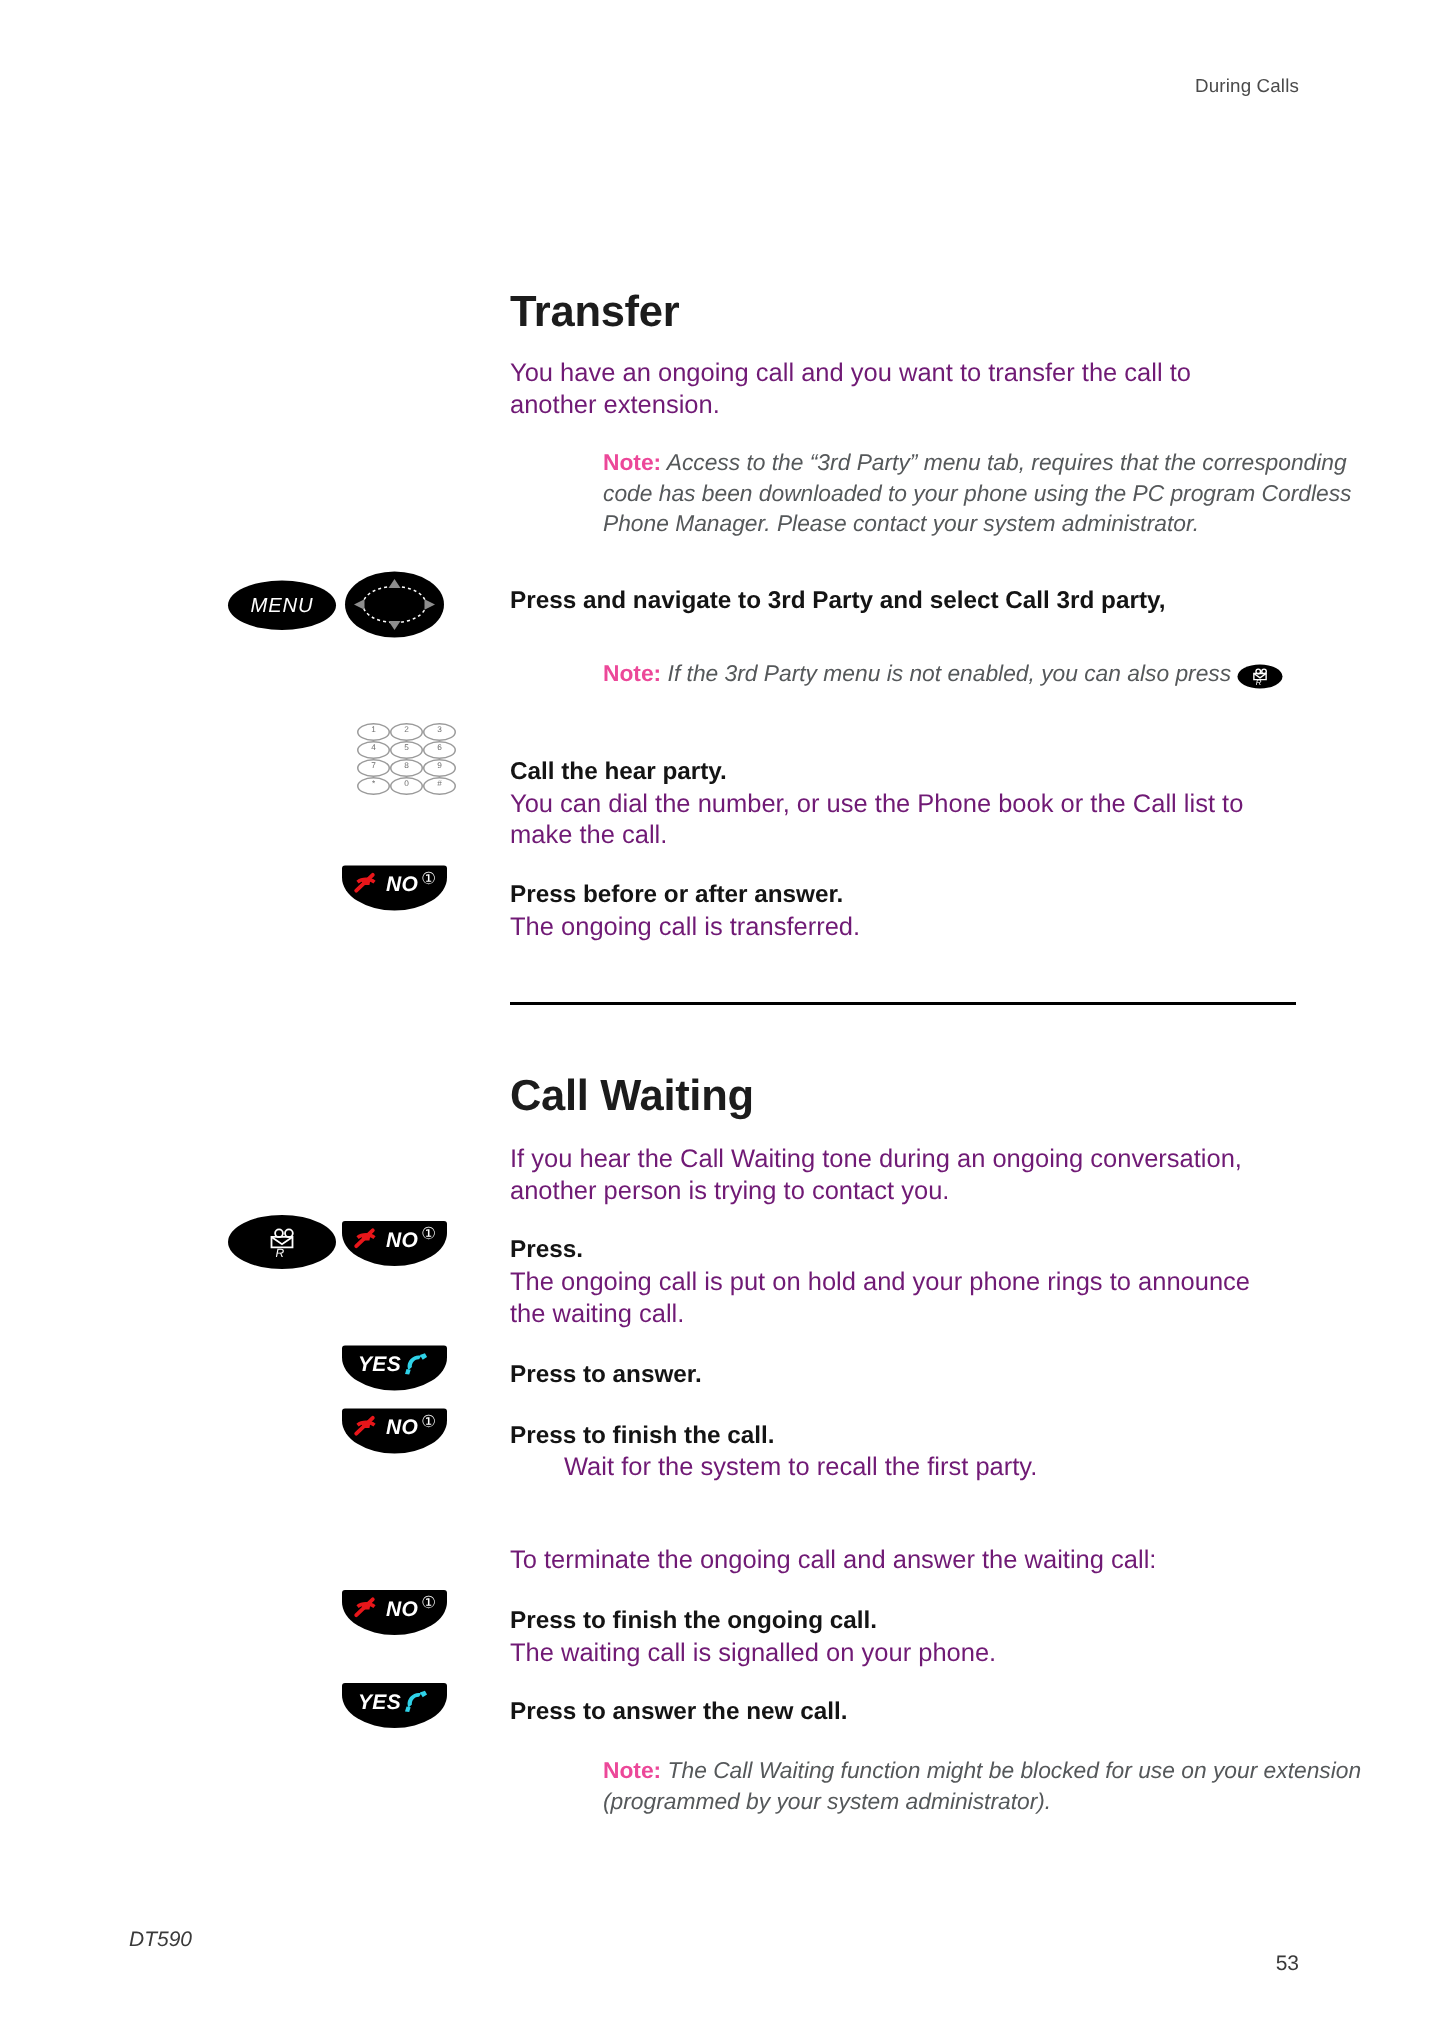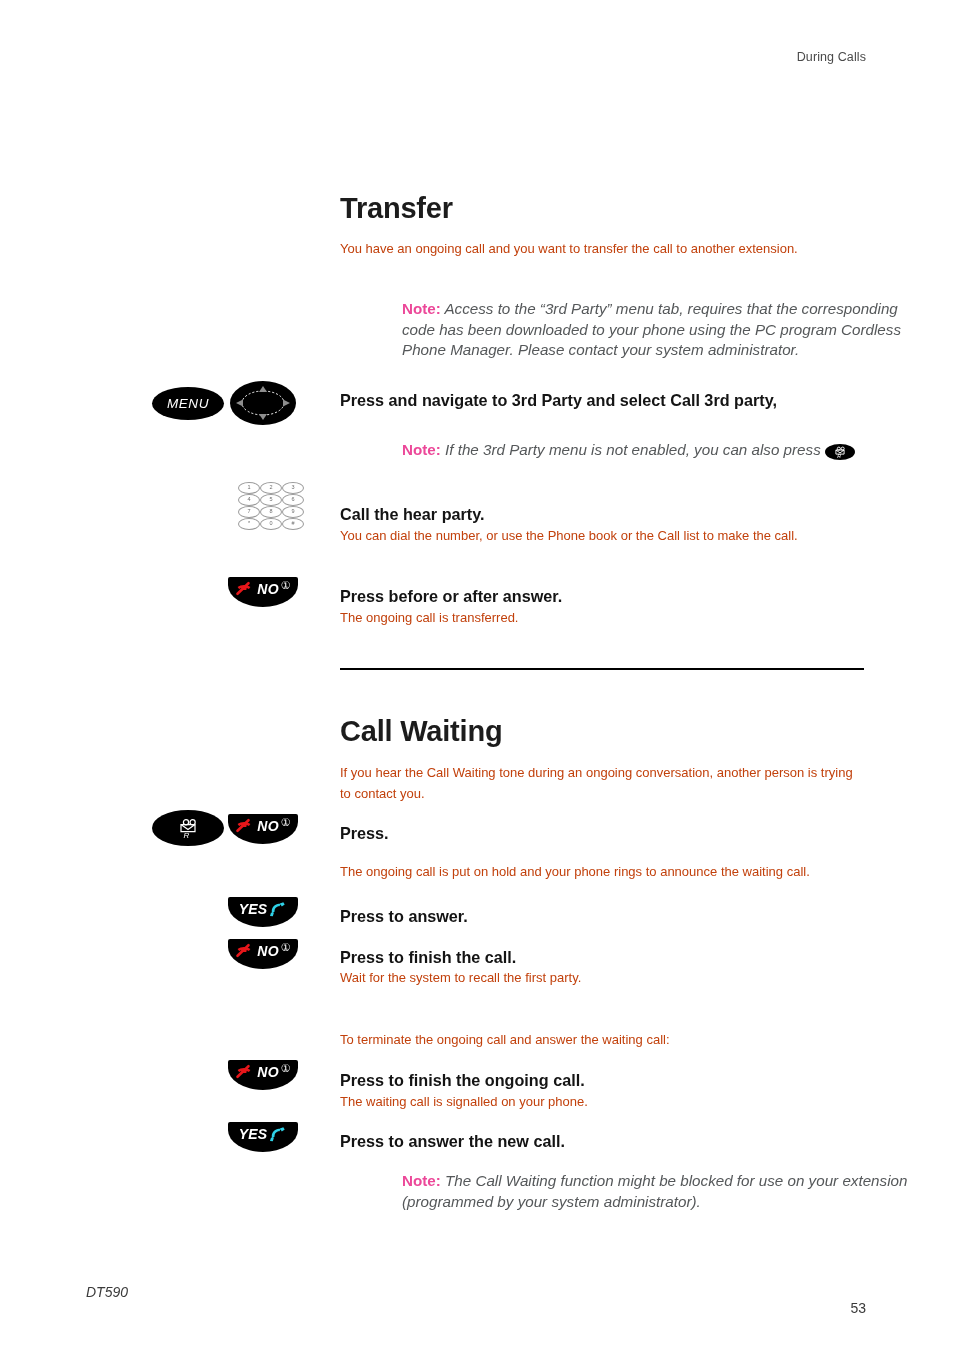--- a/index.html
+++ b/index.html
@@ -57,24 +57,24 @@
   }
 
   h1.section-title {
     font-size: 29px;
     font-weight: bold;
     color: #1c1c1c;
     margin: 0;
     letter-spacing: -0.2px;
   }
   p.body-text {
-    font-size: 13px;
+    font-size: 17px;
     line-height: 21px;
     margin: 0;
-    color: #c2410c;
+    color: #701a75;
   }
   p.step-title {
     font-size: 16.2px;
     line-height: 21px;
     margin: 0;
     font-weight: bold;
     color: #141414;
   }
   .note {
     font-size: 15.2px;
@@ -363,26 +363,26 @@
   <p class="step-title abs" style="top:586px;">Press before or after answer.</p>
   <p class="body-text abs" style="top:607px; width:512px;">The ongoing call is transferred.</p>
 
   <hr class="rule abs" style="top:668px;">
 
   <h1 class="section-title abs" style="top:715px;">Call Waiting</h1>
 
   <p class="body-text abs" style="top:762px; width:518px;">If you hear the Call Waiting tone during an ongoing conversation, another person is trying to contact you.</p>
 
   <p class="step-title abs" style="top:823px;">Press.</p>
-  <p class="body-text abs" style="top:844px; width:520px;margin-top:17px;">The ongoing call is put on hold and your phone rings to announce the waiting call.</p>
+  <p class="body-text abs" style="top:844px; width:520px;">The ongoing call is put on hold and your phone rings to announce the waiting call.</p>
 
   <p class="step-title abs" style="top:906px;">Press to answer.</p>
 
   <p class="step-title abs" style="top:947px;">Press to finish the call.</p>
-  <p class="body-text abs" style="top:967px; width:512px;">Wait for the system to recall the first party.</p>
+  <p class="body-text abs" style="top:967px; width:512px;margin-left:36px;">Wait for the system to recall the first party.</p>
 
   <p class="body-text abs" style="top:1029px; width:512px;">To terminate the ongoing call and answer the waiting call:</p>
 
   <p class="step-title abs" style="top:1070px;">Press to finish the ongoing call.</p>
   <p class="body-text abs" style="top:1091px; width:512px;">The waiting call is signalled on your phone.</p>
 
   <p class="step-title abs" style="top:1131px;">Press to answer the new call.</p>
 
   <p class="note abs" style="top:1171px; width:526px;"><b>Note:</b> <span>The Call Waiting function might be blocked for use on your extension (programmed by your system administrator).</span></p>
 

